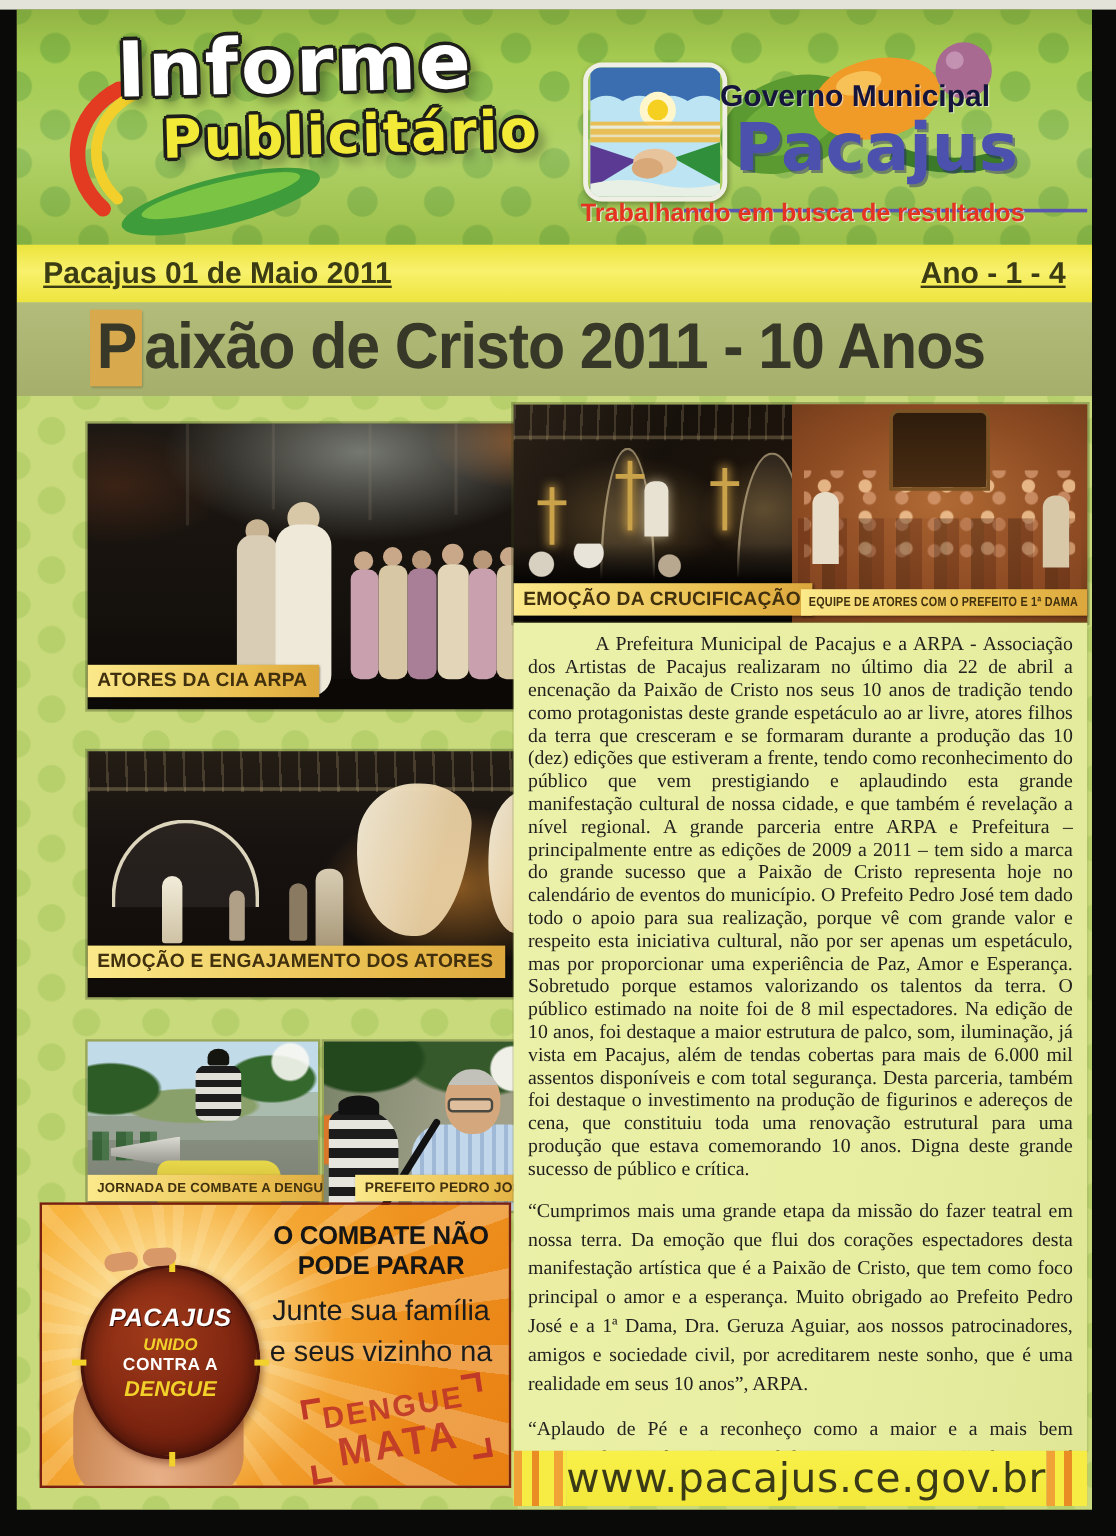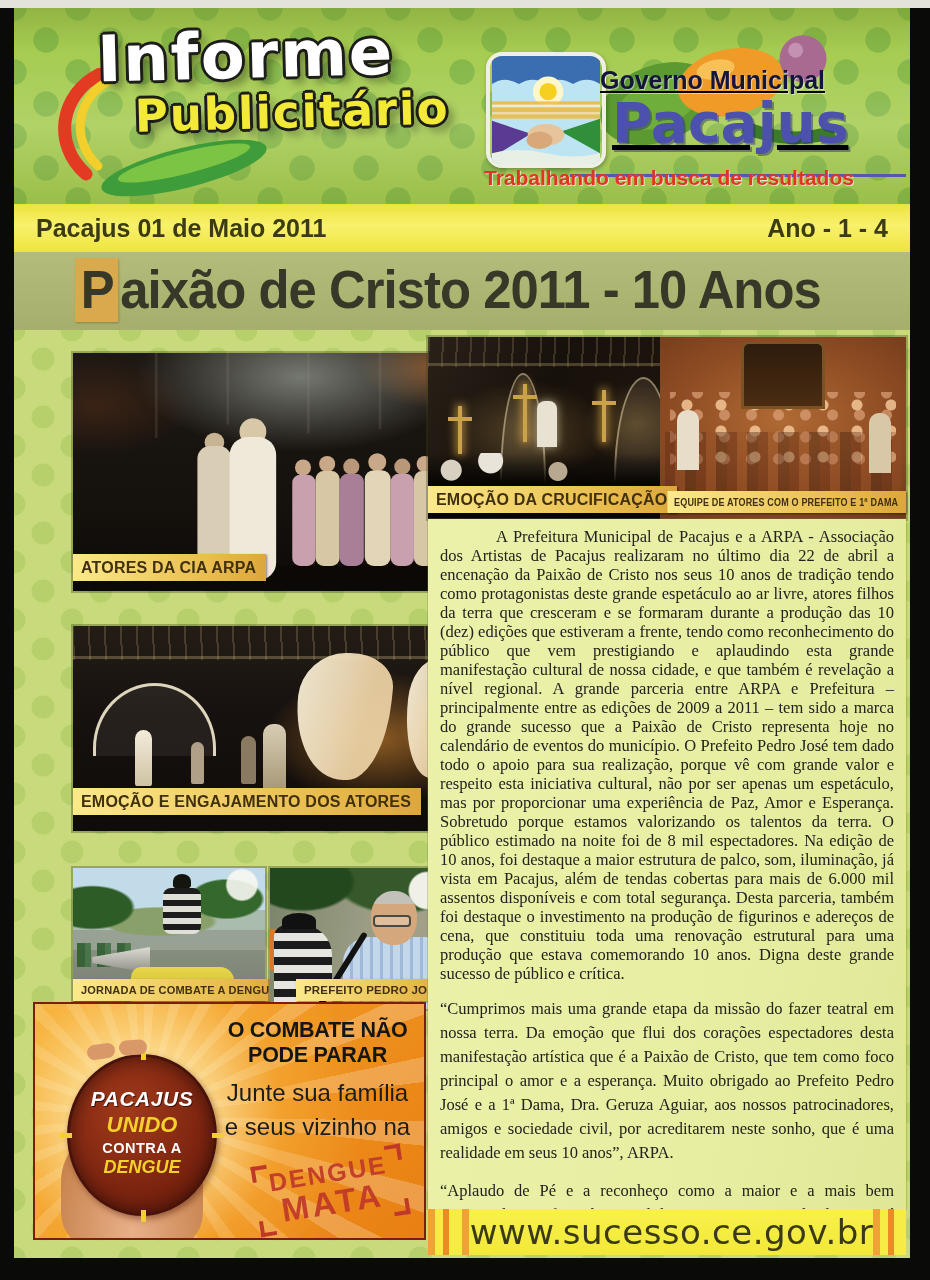--- a/index.html
+++ b/index.html
@@ -30,33 +30,33 @@
   .logo{position:absolute;left:84px;top:10px;transform:rotate(-1.5deg);}
   .logo1,.logo2{font-family:"DejaVu Sans",sans-serif;font-weight:bold;letter-spacing:2px;
     text-shadow:3px 0 0 #1d1d1a,-3px 0 0 #1d1d1a,0 3px 0 #1d1d1a,0 -3px 0 #1d1d1a,
       2px 2px 0 #1d1d1a,-2px 2px 0 #1d1d1a,2px -2px 0 #1d1d1a,-2px -2px 0 #1d1d1a,7px 7px 9px rgba(0,0,0,.35);}
   .logo1{font-size:64px;color:#ffffff;}
   .logo2{font-size:45px;color:#f2ea36;margin:-6px 0 0 36px;}
   .seal{position:absolute;left:472px;top:44px;width:112px;height:108px;border:4px solid #efefe6;
         border-radius:16px;overflow:hidden;box-shadow:1px 2px 4px rgba(0,0,0,.3);}
   .seal svg{display:block;width:100%;height:100%;}
   .fruits{position:absolute;left:580px;top:12px;width:256px;height:150px;}
-  .gov{position:absolute;left:586px;top:58px;text-decoration:underline;}
+  .gov{position:absolute;left:586px;top:58px;}
   .gov-label{font-size:25px;font-weight:bold;color:#14143c;text-shadow:1px 1px 0 rgba(255,255,255,.5);}
   .gov-name{font-family:"DejaVu Sans",sans-serif;font-size:55px;font-weight:bold;color:#4b51ad;
             margin:-4px 0 0 12px;text-shadow:2px 2px 0 rgba(35,35,110,.45);}
   .gov-underline{position:absolute;left:-30px;top:108px;width:336px;height:3px;background:#5a55b0;}
   .tagline{position:absolute;left:470px;top:158px;font-size:21px;font-weight:bold;color:#e53322;
            text-shadow:1px 1px 0 rgba(255,255,255,.65);}
 
   
   .datebar{position:absolute;left:0;top:196px;width:896px;height:48px;
     background:linear-gradient(#ece43c,#f8f16c 45%,#eee43e);display:flex;align-items:center;
     justify-content:space-between;padding:0 22px;box-sizing:border-box;
-    font-size:25px;font-weight:bold;color:#3c3c14;}
+    font-size:25px;font-weight:bold;color:#3c3c14;text-decoration:underline;}
   .headband{position:absolute;left:0;top:244px;width:896px;height:80px;
     background:linear-gradient(#b3bc7a,#a5ae6a);padding-left:46px;}
   .headline{margin:0;padding:6px 0 0 16px;font-size:54px;font-weight:bold;color:#383828;
     letter-spacing:-1px;white-space:nowrap;transform:scaleX(.94);transform-origin:0 50%;}
   .dropcap{display:inline-block;background:#d9a94e;padding:0 5px 2px 6px;margin-right:2px;
     box-shadow:1px 1px 2px rgba(0,0,0,.25);}
 
   .content{position:absolute;left:0;top:322px;width:896px;height:928px;}
 
   
@@ -190,21 +190,21 @@
   .finger{position:absolute;background:#d89868;border-radius:8px;width:28px;height:15px;}
   .fg1{left:52px;top:40px;transform:rotate(-8deg);}
   .fg2{left:84px;top:36px;transform:rotate(-4deg);}
   .tick{position:absolute;background:#f2d22a;}
   .t-t{left:71px;top:-9px;width:5px;height:12px;}
   .t-b{left:71px;bottom:-9px;width:5px;height:12px;}
   .t-l{left:-10px;top:76px;width:12px;height:5px;}
   .t-r{right:-10px;top:76px;width:12px;height:5px;}
   .b1{font-size:21px;font-weight:bold;font-style:italic;color:#fff;letter-spacing:.5px;
       text-shadow:1px 1px 0 #40100a;}
-  .b2{font-size:22px;font-weight:bold;font-style:italic;color:#f2d22a;margin-top:1px;}
+  .b2{font-size:14px;font-weight:bold;font-style:italic;color:#f2d22a;margin-top:1px;}
   .b3{font-size:14.5px;font-weight:bold;color:#fff;margin-top:2px;letter-spacing:.5px;}
   .b4{font-size:18px;font-weight:bold;font-style:italic;color:#f2d22a;margin-top:1px;}
   .ad-copy{position:absolute;left:186px;right:10px;top:14px;text-align:center;color:#151515;}
   .ad-h{font-size:21.5px;font-weight:bold;letter-spacing:-.3px;margin-bottom:8px;}
   .ad-l{font-size:24px;line-height:34px;color:#1c1c1c;}
   .stamp{position:absolute;right:34px;bottom:16px;transform:rotate(-9deg);color:#c03828;
     text-align:center;font-weight:bold;font-family:"Liberation Sans",sans-serif;}
   .st1{font-size:25px;letter-spacing:2px;opacity:.92;}
   .st2{font-size:33px;letter-spacing:3px;margin-top:-4px;opacity:.92;}
   .corner{position:absolute;width:12px;height:12px;}
@@ -391,17 +391,17 @@
       <span class="corner c-tr"></span>
       <div class="st1">DENGUE</div>
       <div class="st2">MATA</div>
       <span class="corner c-bl"></span>
       <span class="corner c-br"></span>
     </div>
   </section>
 
   <div class="footer">
     <span class="stripe sl"></span>
-    <span class="url">www.sucesso.ce.gov.br</span>
+    <span class="url">www.pacajus.ce.gov.br</span>
     <span class="stripe sr"></span>
   </div>
 
 </div>
 
 </body></html>

